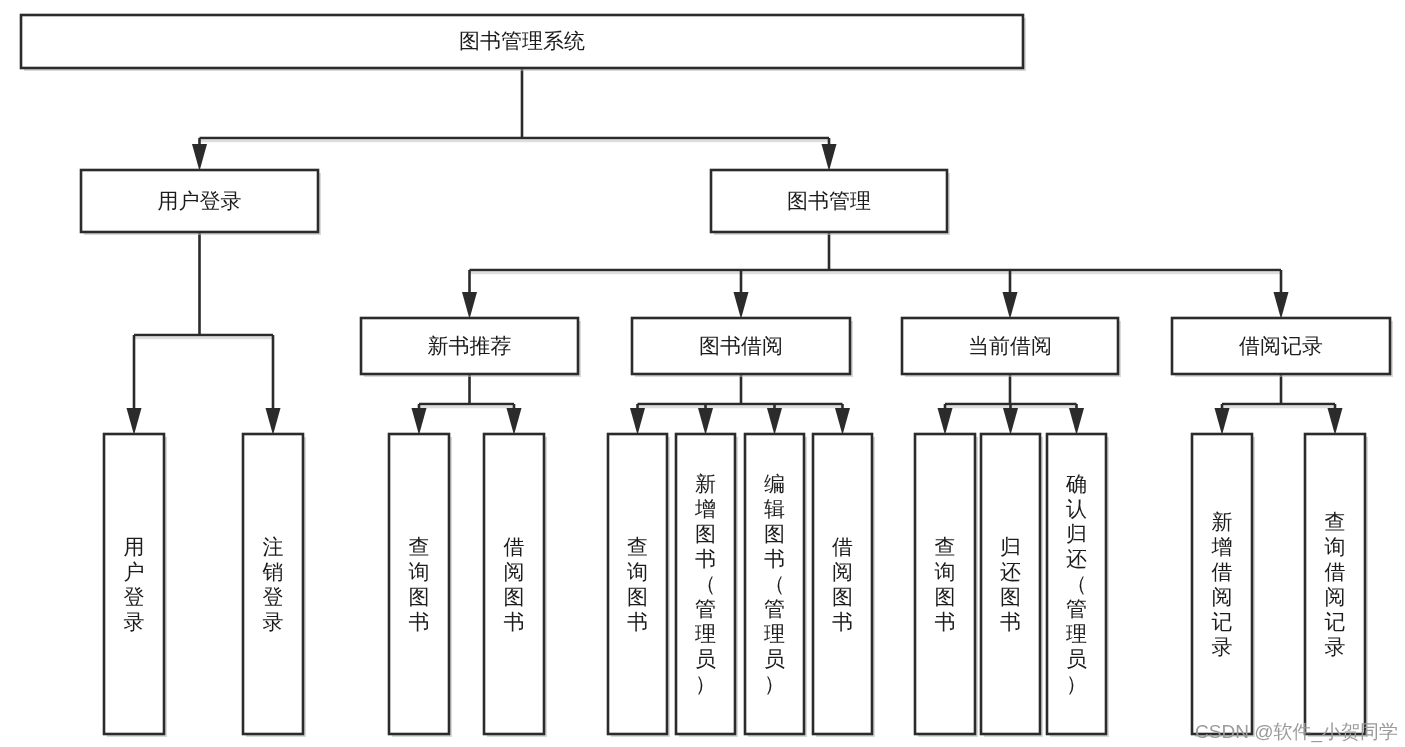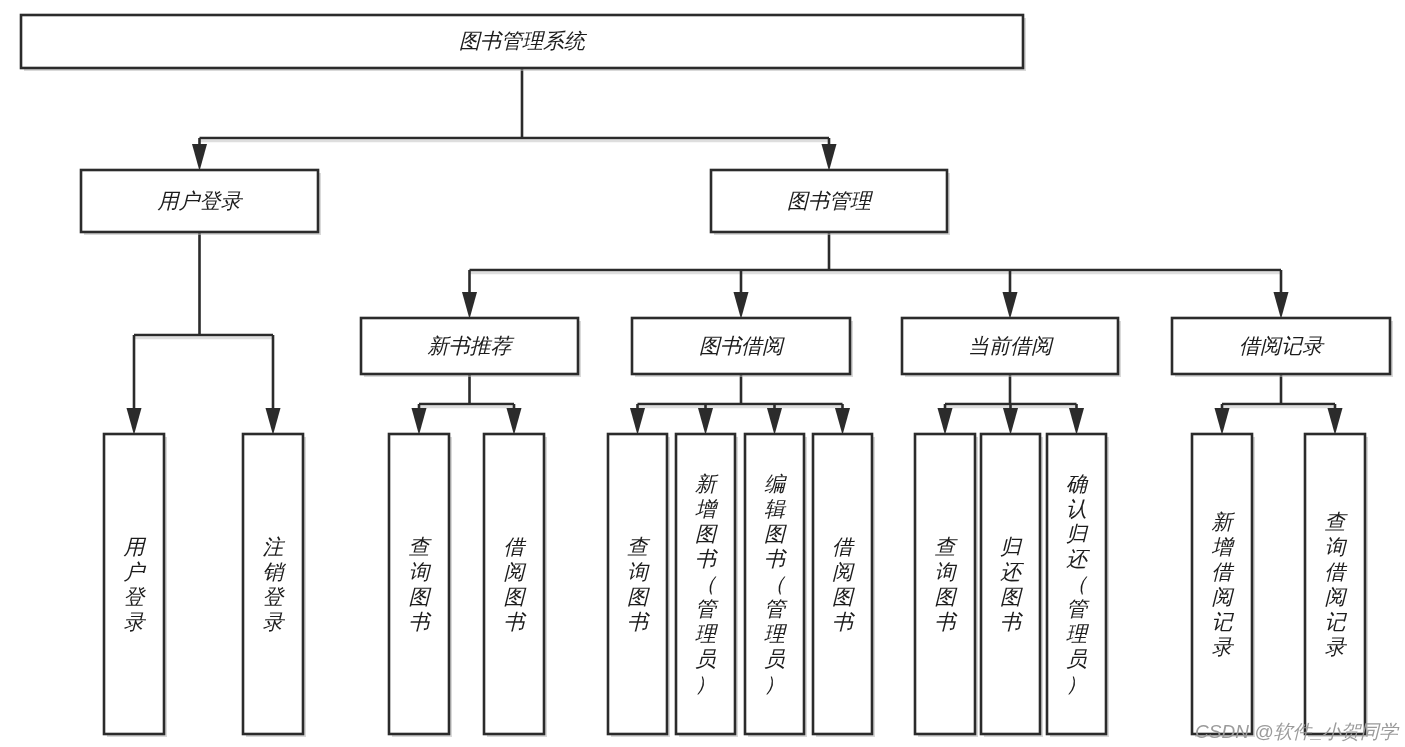--- a/index.html
+++ b/index.html
@@ -10,21 +10,20 @@
   }
   body {
     font-family: "Liberation Sans", "DejaVu Sans", sans-serif;
   }
   #diagram-root {
     position: relative;
     width: 1405px;
     height: 747px;
     background: #ffffff;
     overflow: hidden;
-    font-style: italic;
   }
   svg.diagram-canvas {
     position: absolute;
     top: 0;
     left: 0;
     width: 1405px;
     height: 747px;
     display: block;
   }
   .node-box {

